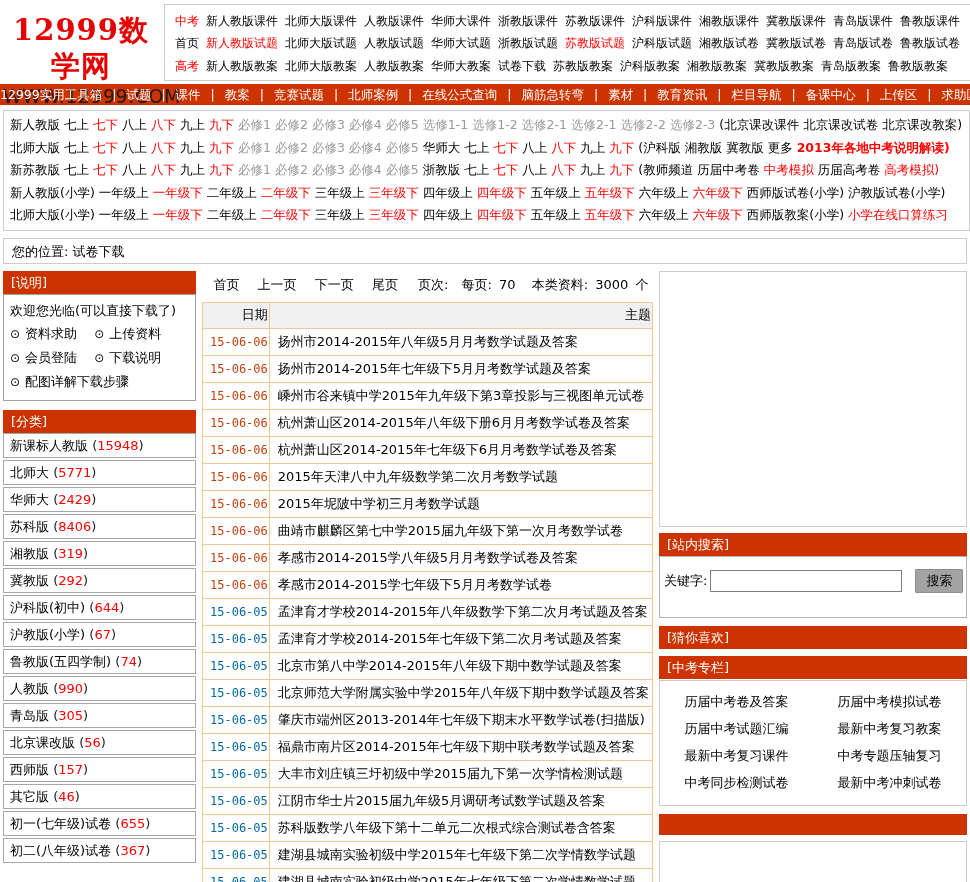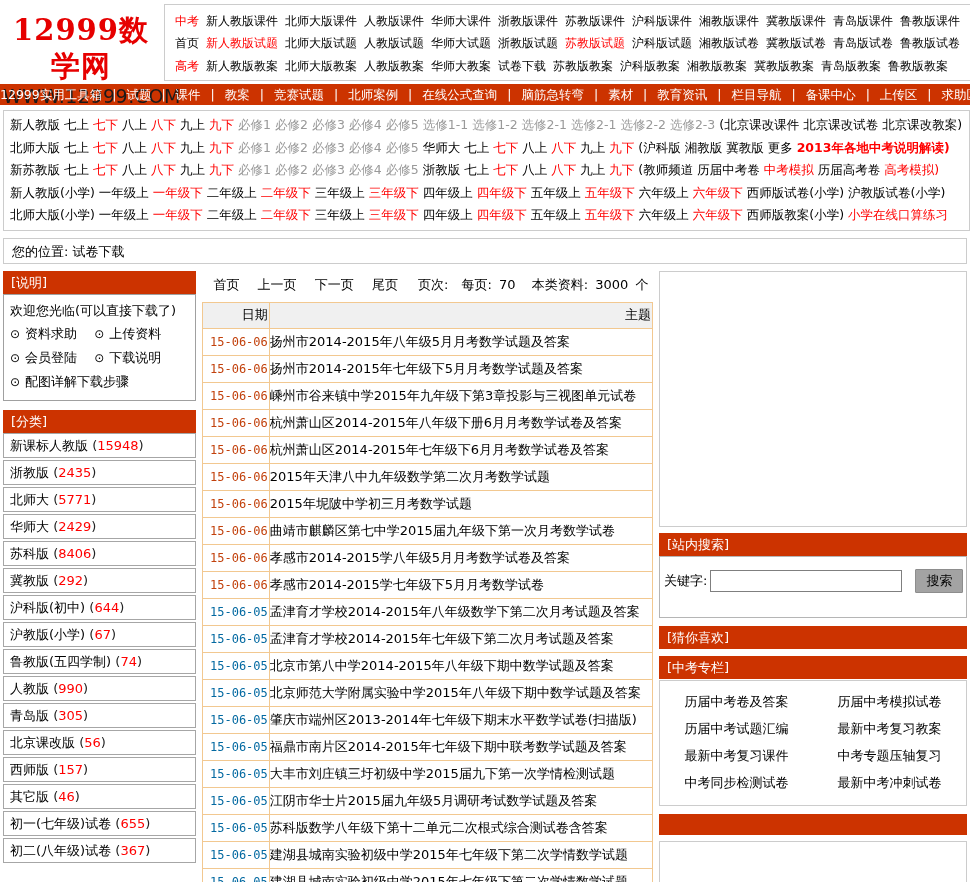--- a/index.html
+++ b/index.html
@@ -63,21 +63,21 @@
   .pager { text-align:center; padding:5px 0 8px 0; font-size:13px; white-space:nowrap; }
   .pager a { margin:0 7px; }
   .pager .lbl { margin-left:9px; }
   .pager .val { margin:0 3px; }
   table.dl { width:100%; border-collapse:collapse; }
   table.dl th, table.dl td { border:1px solid #f2c890; }
   table.dl thead th { background:#f0f0f0; height:26px; text-align:right; padding-left:8px; font-weight:normal; font-size:13px; }
   td.date { width:62px; height:27px; padding-left:7px; font-size:12px; color:#0369a1;
     font-family:"DejaVu Sans Mono","Liberation Mono",monospace; white-space:nowrap; }
   tr.hot td.date { color:#c2410c; }
-  td.topic { padding-left:0; font-size:13px; white-space:nowrap; overflow:hidden; }
+  td.topic { padding-left:8px; font-size:13px; white-space:nowrap; overflow:hidden; }
 
   
   .ad-box { border:1px solid #ccc; height:256px; margin-bottom:6px; background:#fff; }
   .search-box { border:1px solid #b5b5b5; height:62px; padding:12px 4px 0 4px; margin-bottom:8px; white-space:nowrap; }
   .search-box input[type=text] { width:192px; height:22px; border:1px solid #7f7f7f; margin-left:3px; vertical-align:middle; }
   .search-box button { margin-left:13px; height:24px; padding:0 10px; font-size:13px; vertical-align:middle;
     background:#a3a3a3; border:1px solid #8d8d8d; border-radius:1px; }
   .like-hd { margin-bottom:7px; }
   .zk-hd { margin-bottom:1px; }
   .zk-links { border:1px solid #ccc; padding:7px 0 9px 0; margin-bottom:8px;
@@ -138,24 +138,24 @@
     <div class="shuoming-box">
       <div class="welcome">欢迎您光临(可以直接下载了)</div>
       <div>
         
       <a class="lnk"><span class="bullet">⊙</span><span>资料求助</span></a><a class="lnk"><span class="bullet">⊙</span><span>上传资料</span></a><a class="lnk"><span class="bullet">⊙</span><span>会员登陆</span></a><a class="lnk"><span class="bullet">⊙</span><span>下载说明</span></a><a class="lnk"><span class="bullet">⊙</span><span>配图详解下载步骤</span></a></div>
     </div>
     <div class="sec-hd">[分类]</div>
     <ul class="cats">
 
     <li><a><span>新课标人教版</span><span class="cnt">15948</span></a></li>
-        <li><a><span>浙教版</span><span class="cnt">2435</span></a></li>
         <li><a><span>北师大</span><span class="cnt">5771</span></a></li>
         <li><a><span>华师大</span><span class="cnt">2429</span></a></li>
         <li><a><span>苏科版</span><span class="cnt">8406</span></a></li>
+        <li><a><span>湘教版</span><span class="cnt">319</span></a></li>
         <li><a><span>冀教版</span><span class="cnt">292</span></a></li>
         <li><a><span>沪科版(初中)</span><span class="cnt">644</span></a></li>
         <li><a><span>沪教版(小学)</span><span class="cnt">67</span></a></li>
         <li><a><span>鲁教版(五四学制)</span><span class="cnt">74</span></a></li>
         <li><a><span>人教版</span><span class="cnt">990</span></a></li>
         <li><a><span>青岛版</span><span class="cnt">305</span></a></li>
         <li><a><span>北京课改版</span><span class="cnt">56</span></a></li>
         <li><a><span>西师版</span><span class="cnt">157</span></a></li>
         <li><a><span>其它版</span><span class="cnt">46</span></a></li>
         <li><a><span>初一(七年级)试卷</span><span class="cnt">655</span></a></li>

